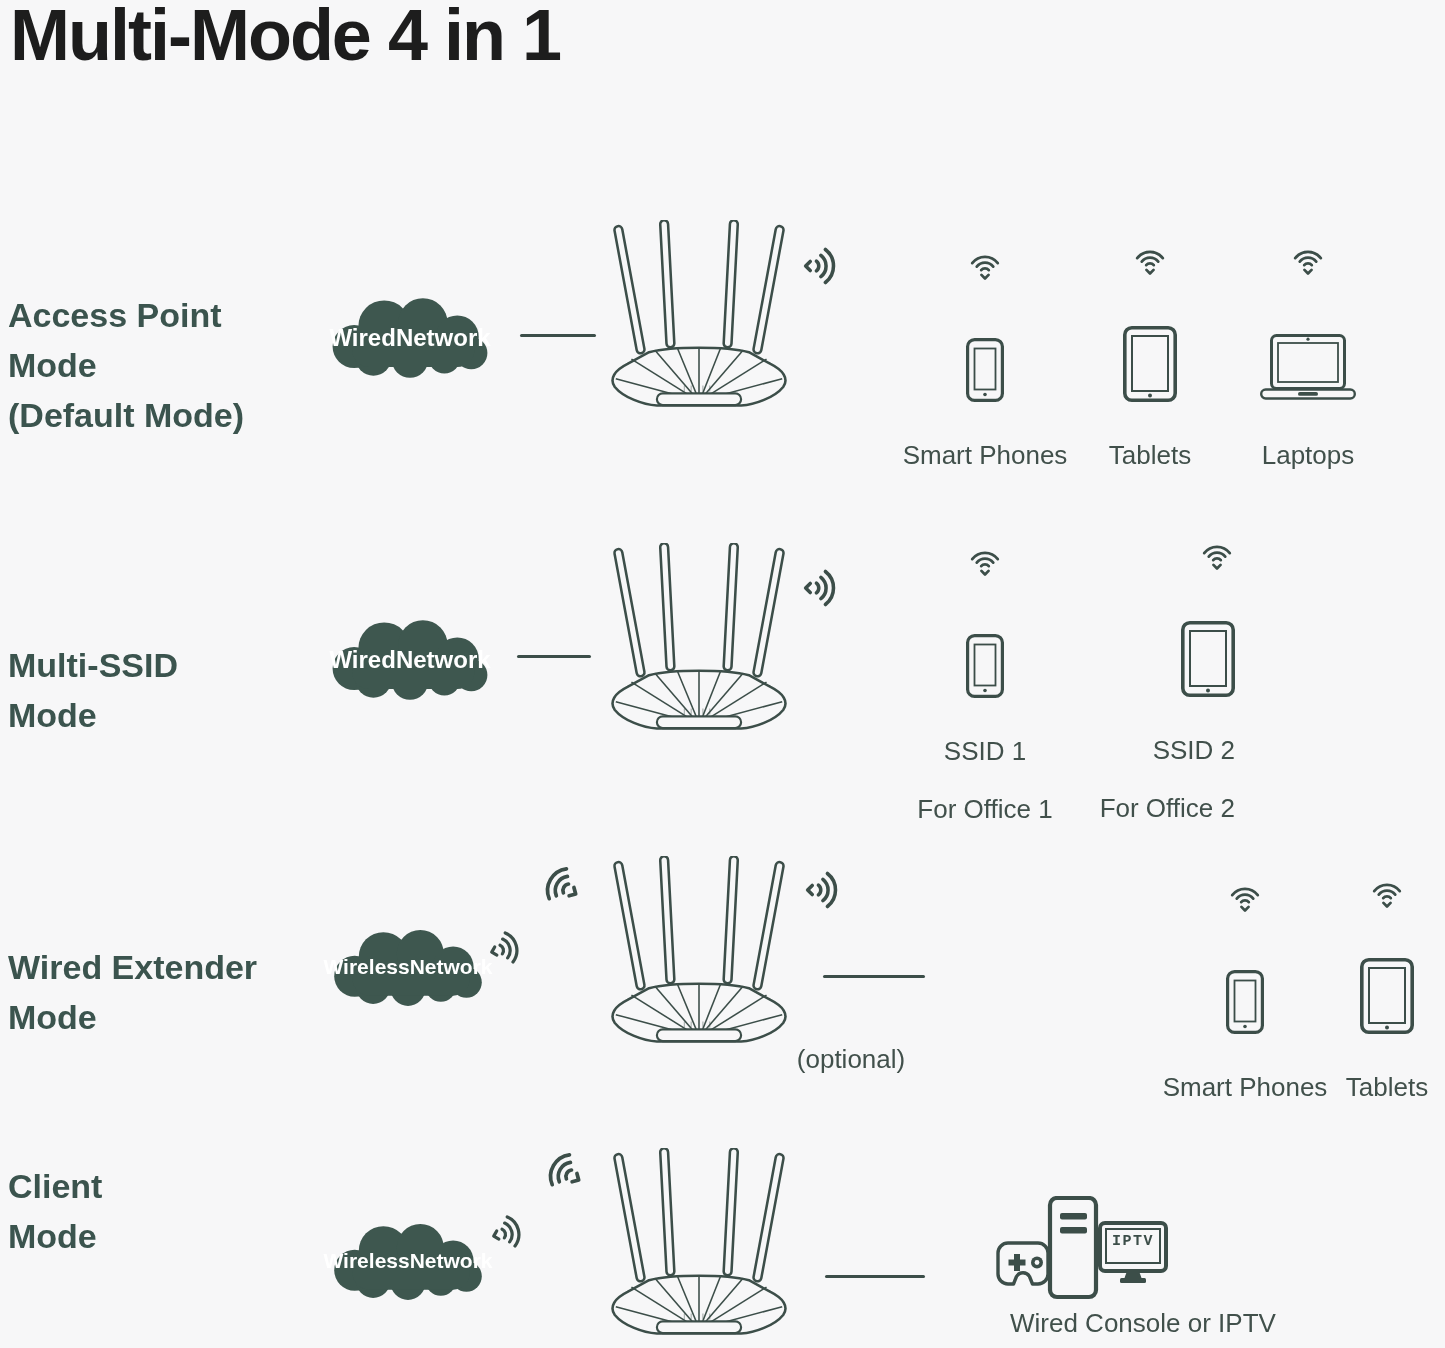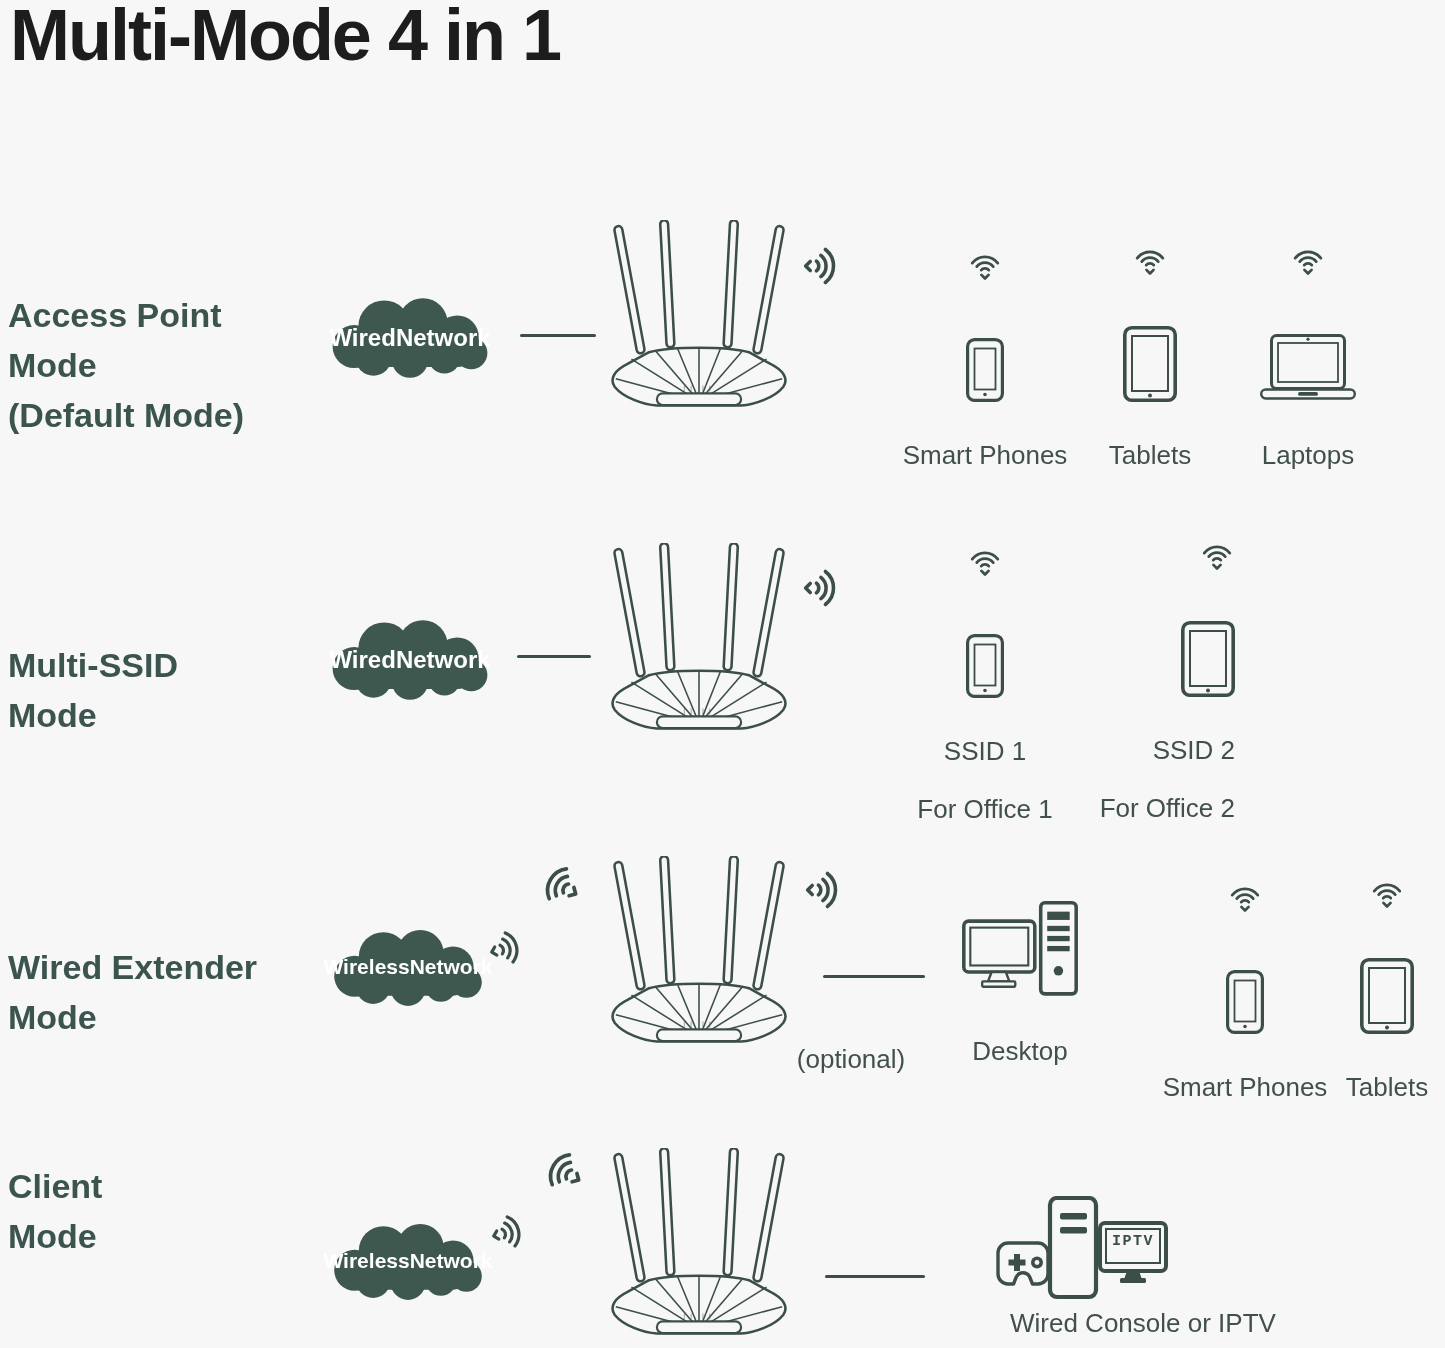--- a/index.html
+++ b/index.html
@@ -331,28 +331,20 @@
 
   <div class="emit" style="left:802px;top:868px;width:46px;height:44px;transform:rotate(90deg);">
     <svg viewBox="0 0 44 42">
         <use href="#sym-signal"></use>
       </svg>
   </div>
 
   <div class="wire" style="left:823px;top:975px;width:102px;"></div>
   <div class="optional" style="left:791px;top:1008px;width:120px;margin-top:36px;">(optional)</div>
 
-  <div class="device" style="left:938px;top:898px;width:164px;">
-    <div class="icon-slot" style="height:100px;">
-        <svg width="116" height="97" viewBox="0 0 98 82">
-          <use href="#sym-desktop"></use>
-        </svg>
-      </div>
-    <div class="dev-label">Desktop</div>
-  </div>
 
   <div class="device" style="left:1162px;top:880px;width:166px;">
     <div class="sig">
         <svg viewBox="0 0 44 42">
           <use href="#sym-signal"></use>
         </svg>
       </div>
     <div class="icon-slot" style="height:82px;">
         <svg width="38" height="64" viewBox="0 0 38 64">
           <use href="#sym-phone"></use>

